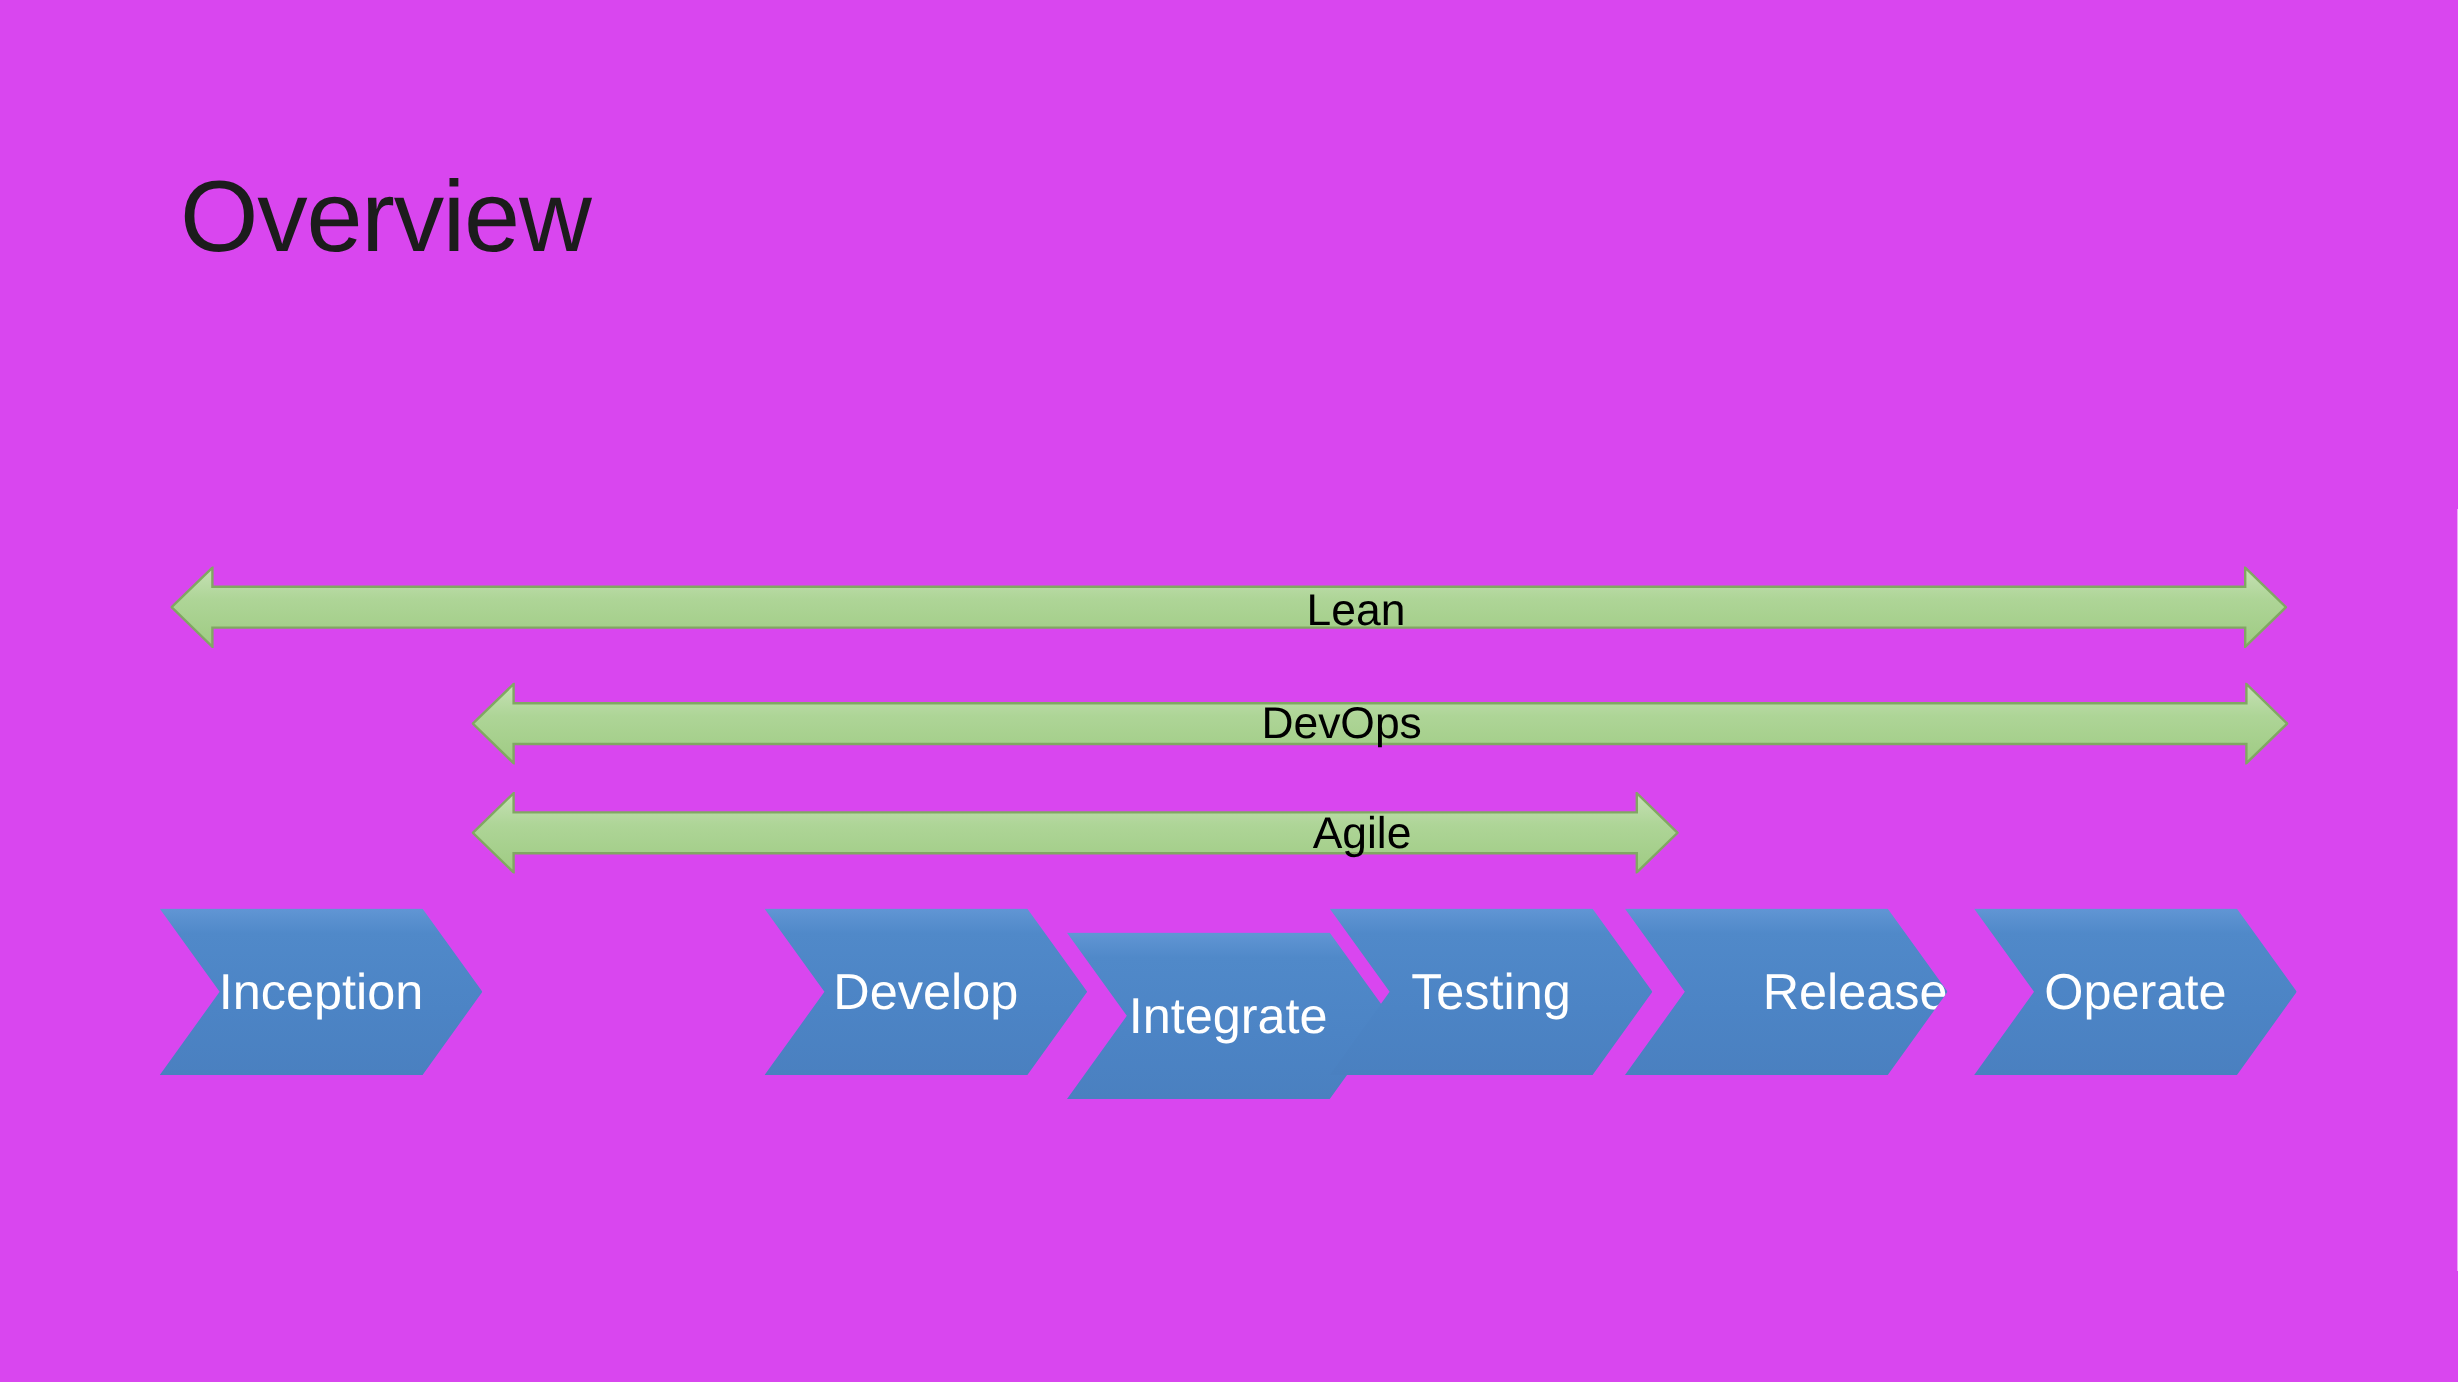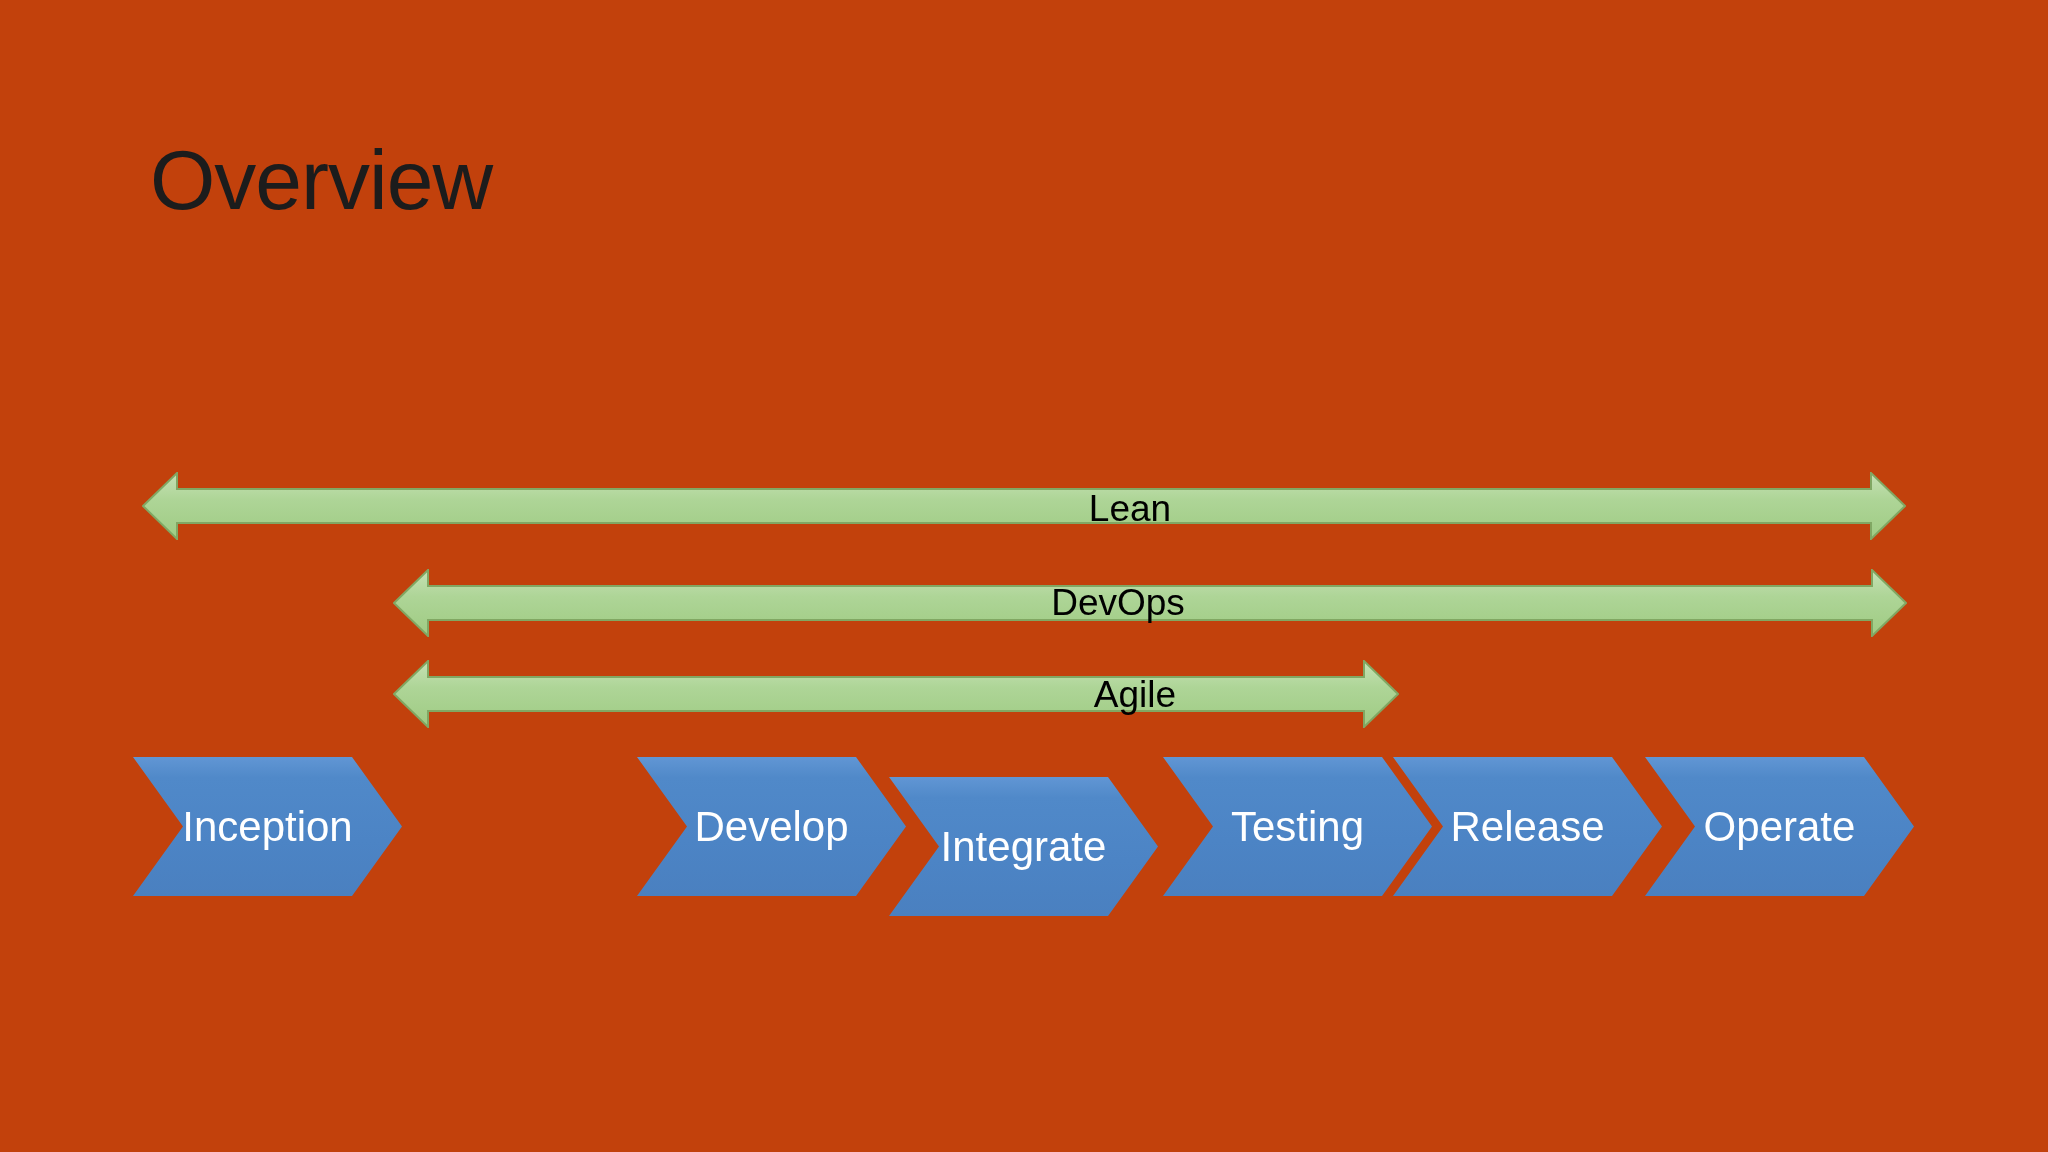--- a/index.html
+++ b/index.html
@@ -1,19 +1,19 @@
 <!DOCTYPE html>
 <html><head>
 <meta charset="utf-8">
 <style>
   html,body{margin:0;padding:0;background:#ffffff;}
   .canvas{
     position:relative;
     width:2048px;height:1152px;
-    background:#c2410c;
+    background:#d946ef;
     overflow:hidden;
     font-family:"Liberation Sans", sans-serif;
   }
   .slide-title{
     position:absolute;
     left:150px;top:138px;
     font-size:84px;
     font-weight:300;
     letter-spacing:-1px;
     line-height:1;
@@ -48,22 +48,22 @@
   .stage-label{
     color:#ffffff;
     font-size:42px;
     line-height:1;
     white-space:nowrap;
   }
   .chev-0{left:133px;}
   .chev-1{left:385px;}
   .chev-2{left:637px;text-align:center;}
   .chev-3{left:889px;margin-top:20px;}
-  .chev-4{left:1163px;text-align:center;}
-  .chev-5{left:1393px;}
+  .chev-4{left:1108px;text-align:center;}
+  .chev-5{left:1354px;justify-content:flex-end;}
   .chev-6{left:1645px;}
 </style>
 </head>
 <body>
 
 <div class="canvas">
 
   <div class="slide-title">Overview</div>
 
   <div class="method-arrow lean-arrow">

